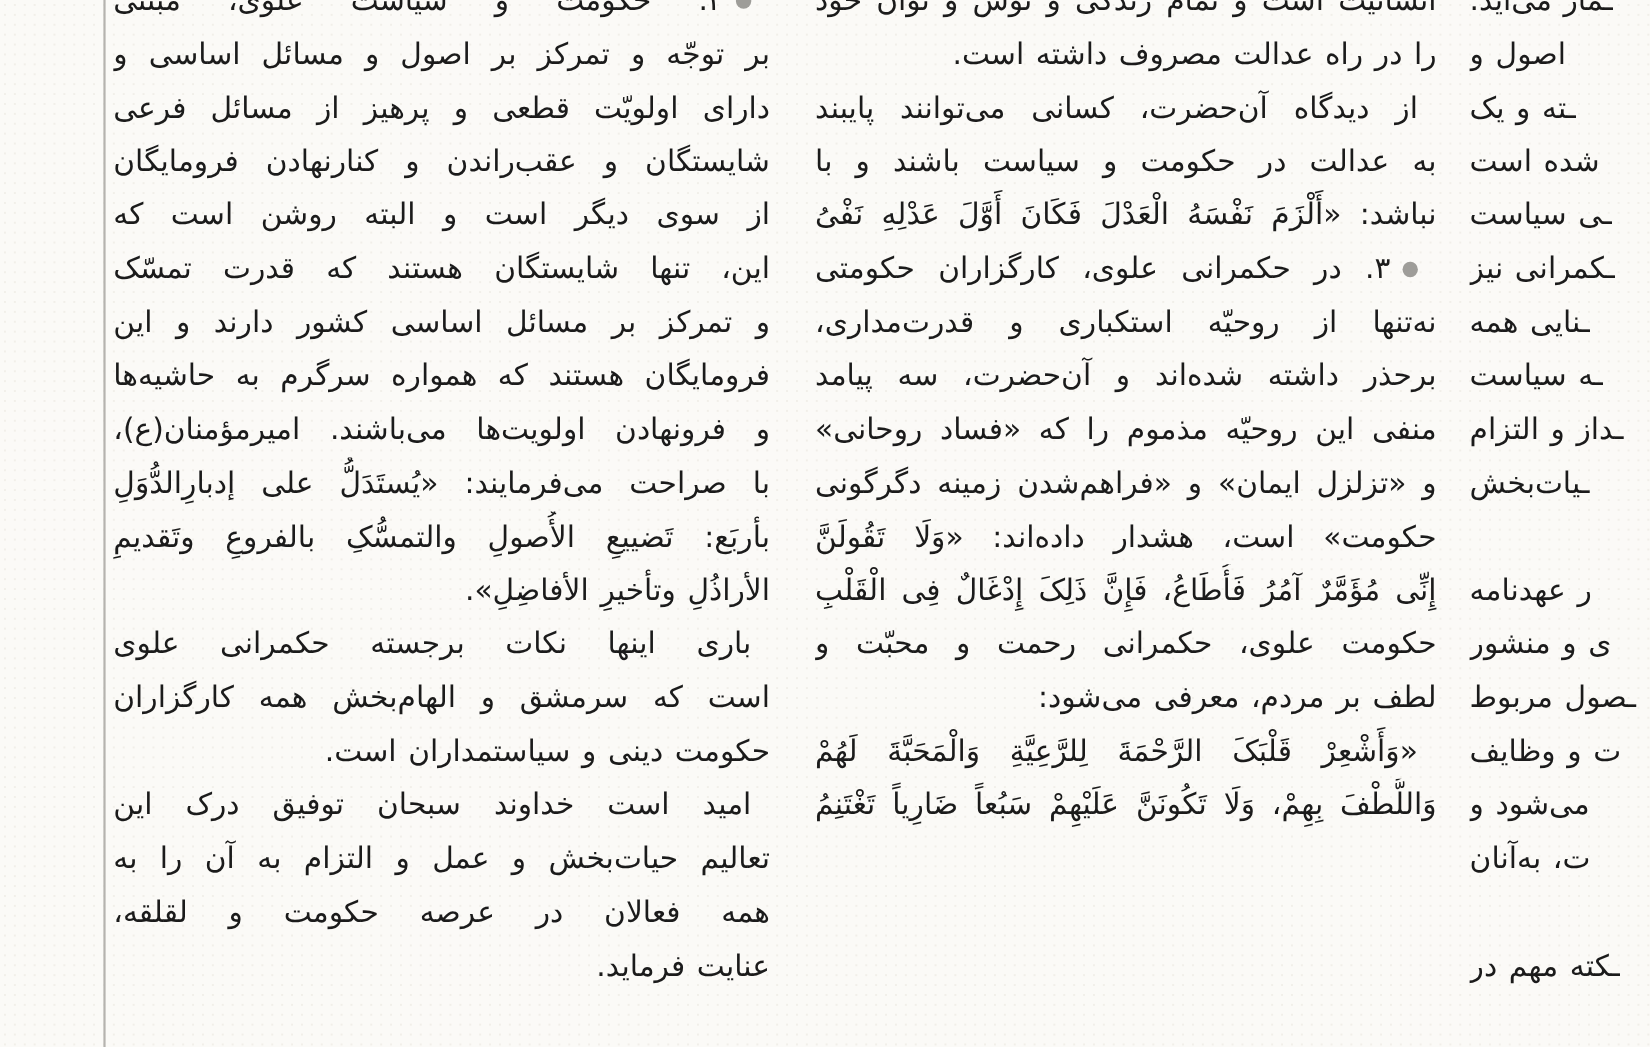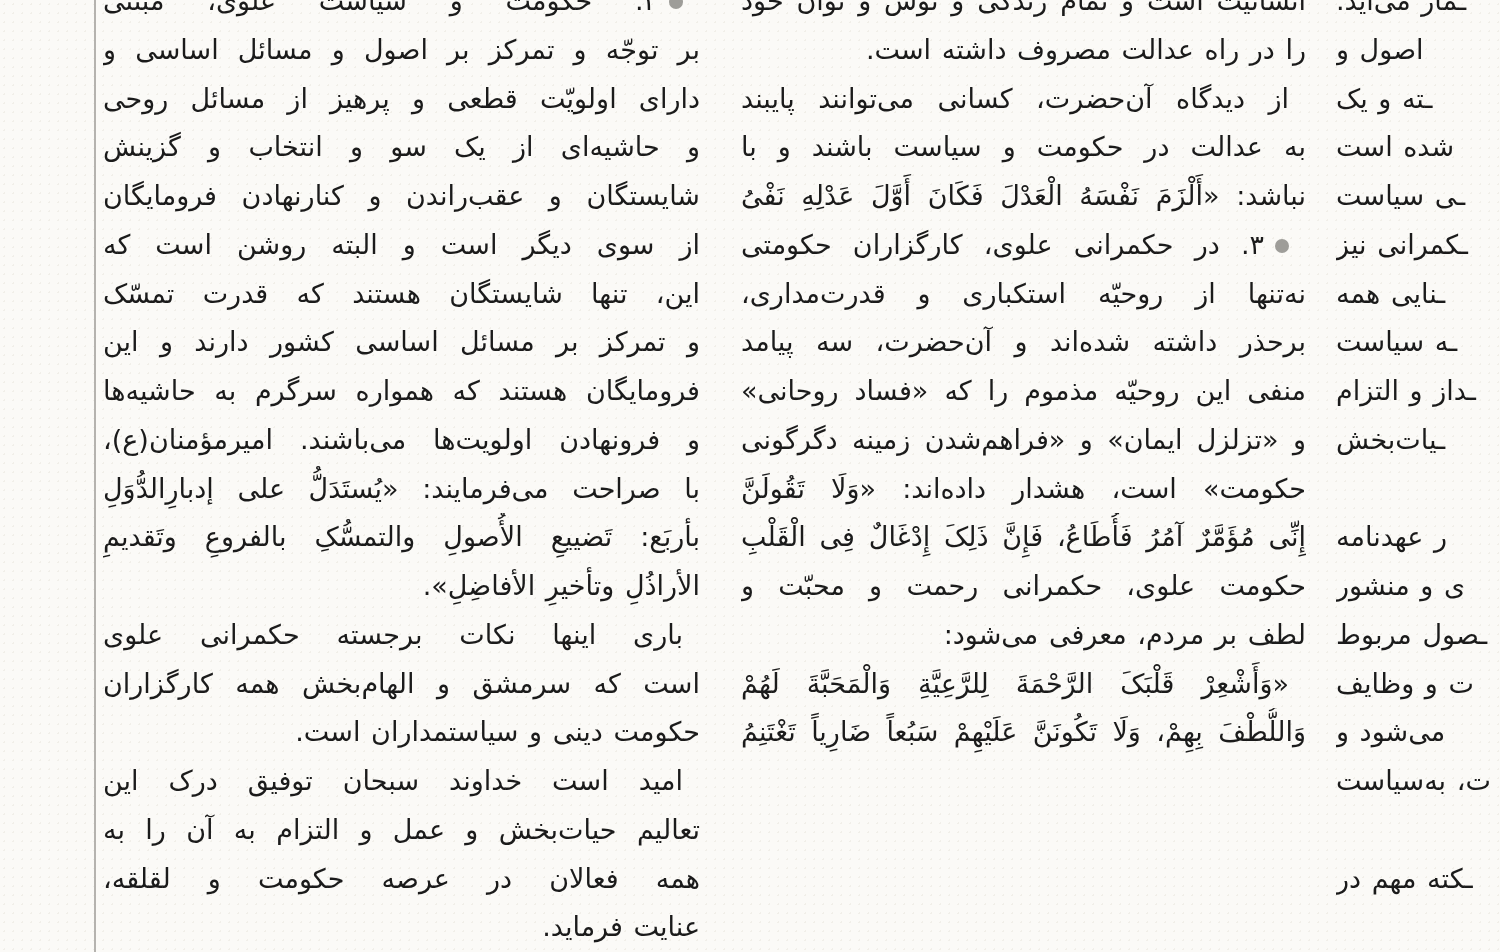--- a/index.html
+++ b/index.html
@@ -64,22 +64,21 @@
   }
 </style>
 </head>
 <body style="background-color: rgb(251, 250, 247);">
 
 <div class="margin-rule" style="background: rgb(181, 179, 175);"></div>
 
 <div class="col" id="col-left" style="color: rgb(27, 27, 27);">
     <div class="line start"><span class="bullet" style="background: rgb(158, 157, 153);"></span><span>۲. حکومت و سیاست علوی، مبتنی</span></div>
     <div class="line body"><span>بر توجّه و تمرکز بر اصول و مسائل اساسی و</span></div>
-    <div class="line body"><span>دارای اولویّت قطعی و پرهیز از مسائل روحی</span></div>
-    <div class="line body"><span>و حاشیه‌ای از یک سو و انتخاب و گزینش</span></div>
+    <div class="line body"><span>دارای اولویّت قطعی و پرهیز از مسائل فرعی</span></div>
     <div class="line body"><span>شایستگان و عقب‌راندن و کنارنهادن فرومایگان</span></div>
     <div class="line body"><span>از سوی دیگر است و البته روشن است که</span></div>
     <div class="line body"><span>این، تنها شایستگان هستند که قدرت تمسّک</span></div>
     <div class="line body"><span>و تمرکز بر مسائل اساسی کشور دارند و این</span></div>
     <div class="line body"><span>فرومایگان هستند که همواره سرگرم به حاشیه‌ها</span></div>
     <div class="line body"><span>و فرونهادن اولویت‌ها می‌باشند. امیرمؤمنان(ع)،</span></div>
     <div class="line body"><span>با صراحت می‌فرمایند: «یُستَدَلُّ علی إدبارِالدُّوَلِ</span></div>
     <div class="line body"><span>بأربَع: تَضییعِ الأُصولِ والتمسُّکِ بالفروعِ وتَقدیمِ</span></div>
     <div class="line end"><span>الأراذُلِ وتأخیرِ الأفاضِلِ».</span></div>
     <div class="line start"><span>باری اینها نکات برجسته حکمرانی علوی</span></div>
@@ -120,17 +119,17 @@
     <div class="line frag"><span>ـنایی همه</span></div>
     <div class="line frag"><span>ـه سیاست</span></div>
     <div class="line frag"><span>ـداز و التزام</span></div>
     <div class="line frag"><span>ـیات‌بخش</span></div>
     <div class="line frag"><span></span></div>
     <div class="line frag"><span>ر عهدنامه</span></div>
     <div class="line frag"><span>ی و منشور</span></div>
     <div class="line frag"><span>ـصول مربوط</span></div>
     <div class="line frag"><span>ت و وظایف</span></div>
     <div class="line frag"><span>می‌شود و</span></div>
-    <div class="line frag"><span>ت، به‌سیاست</span></div>
+    <div class="line frag"><span>ت، به‌آنان</span></div>
     <div class="line frag"><span></span></div>
     <div class="line frag"><span>ـکته مهم در</span></div>
     <div class="line frag"><span></span></div>
   </div>
 
 </body></html>

